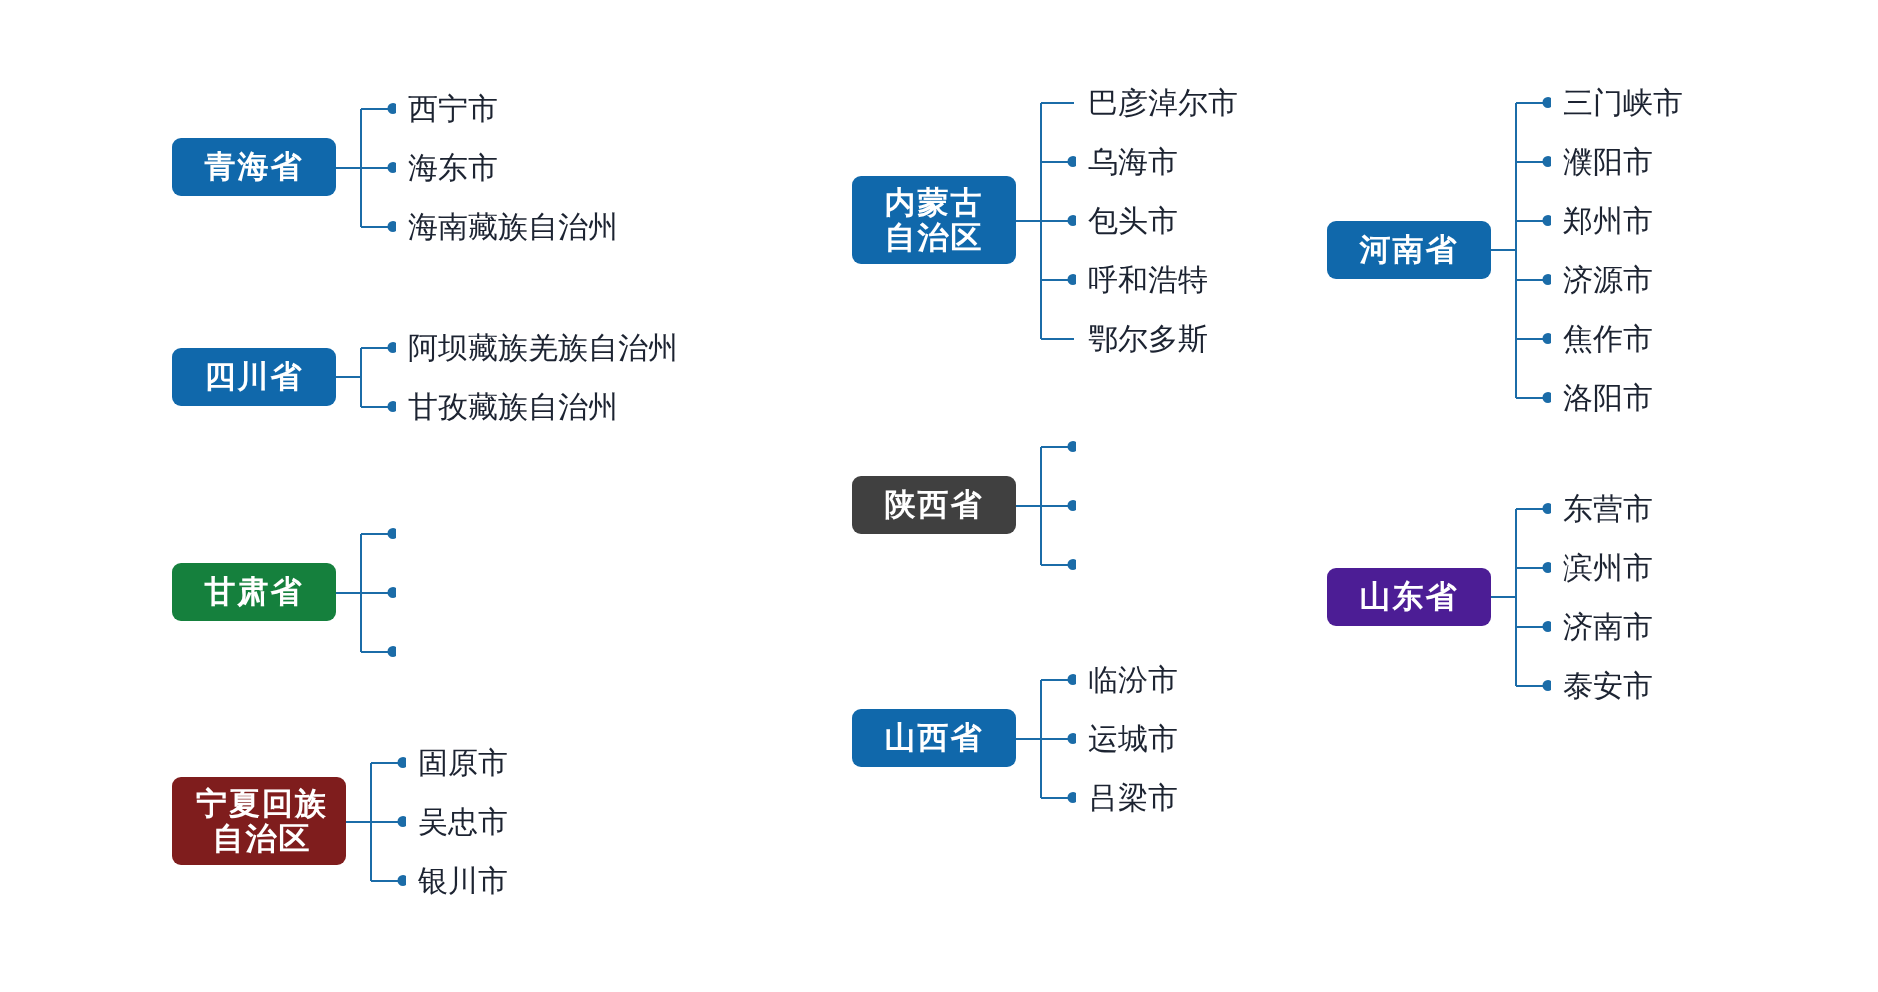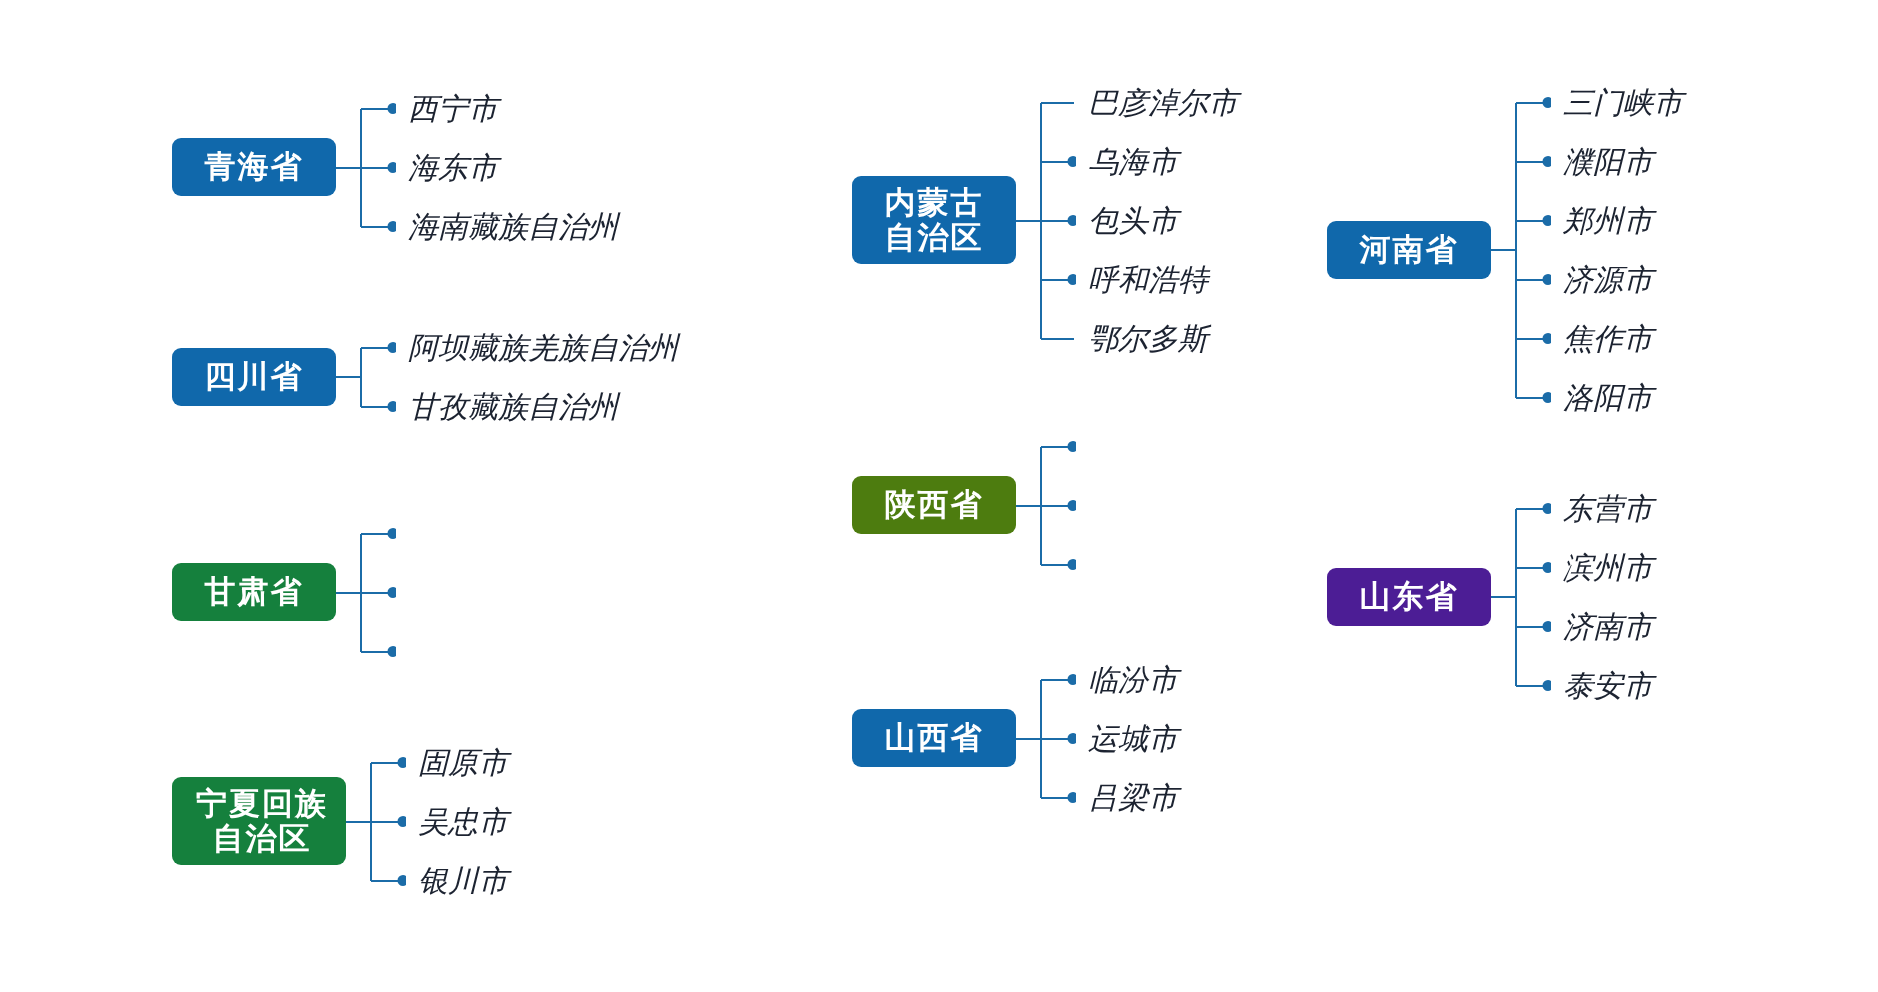--- a/index.html
+++ b/index.html
@@ -54,21 +54,20 @@
   }
   .connector svg { display: block; }
 
   
   .children {
     flex: none;
     display: flex;
     flex-direction: column;
     justify-content: center;
     align-self: stretch;
-    font-style: italic;
   }
   .child {
     display: flex;
     align-items: center;
     height: 49px;
     line-height: 49px;
     color: #1c2331;
     font-size: 30px;
     white-space: nowrap;
   }
@@ -142,21 +141,21 @@
           <line x1="25.2" y1="29.5" x2="58" y2="29.5" stroke="#1b6ca8" stroke-width="2" shape-rendering="crispEdges"></line>
           <circle cx="57" cy="29.5" r="5.5" fill="#1b6ca8"></circle>
           <line x1="25.2" y1="88.5" x2="58" y2="88.5" stroke="#1b6ca8" stroke-width="2" shape-rendering="crispEdges"></line>
           <circle cx="57" cy="88.5" r="5.5" fill="#1b6ca8"></circle>
           <line x1="25.2" y1="147.5" x2="58" y2="147.5" stroke="#1b6ca8" stroke-width="2" shape-rendering="crispEdges"></line>
           <circle cx="57" cy="147.5" r="5.5" fill="#1b6ca8"></circle>
         </svg>
       </div>
     </div>
     <div class="group" style="left: 172px; top: 732.5px; height: 177px;">
-      <div class="province-box size-2" style="background: #15803d; color: rgb(255, 255, 255); padding-left: 24px;">宁夏回族
+      <div class="province-box size-2" style="background: #7f1d1d; color: rgb(255, 255, 255); padding-left: 24px;">宁夏回族
 自治区</div>
       <div class="connector" style="width: 60px; height: 177px;">
         <svg width="60" height="177" viewBox="0 0 60 177">
           <line x1="0" y1="88.5" x2="25.2" y2="88.5" stroke="#1b6ca8" stroke-width="2" shape-rendering="crispEdges"></line>
           <line x1="25.2" y1="29.5" x2="25.2" y2="147.5" stroke="#1b6ca8" stroke-width="2" shape-rendering="crispEdges"></line>
           <line x1="25.2" y1="29.5" x2="58" y2="29.5" stroke="#1b6ca8" stroke-width="2" shape-rendering="crispEdges"></line>
           <circle cx="57" cy="29.5" r="5.5" fill="#1b6ca8"></circle>
           <line x1="25.2" y1="88.5" x2="58" y2="88.5" stroke="#1b6ca8" stroke-width="2" shape-rendering="crispEdges"></line>
           <circle cx="57" cy="88.5" r="5.5" fill="#1b6ca8"></circle>
           <line x1="25.2" y1="147.5" x2="58" y2="147.5" stroke="#1b6ca8" stroke-width="2" shape-rendering="crispEdges"></line>
@@ -212,21 +211,21 @@
           <span class="child-gap"></span>
           <span class="child-label" style="color: rgb(28, 35, 49);">呼和浩特</span>
         </div>
         <div class="child" style="height: 59px; line-height: 59px;">
           <span class="child-gap"></span>
           <span class="child-label" style="color: rgb(28, 35, 49);">鄂尔多斯</span>
         </div>
       </div>
     </div>
     <div class="group" style="left: 852px; top: 416.5px; height: 177px;">
-      <div class="province-box size-1" style="background: #4d7c0f; color: rgb(255, 255, 255);">陕西省</div>
+      <div class="province-box size-1" style="background: #404040; color: rgb(255, 255, 255);">陕西省</div>
       <div class="connector" style="width: 60px; height: 177px;">
         <svg width="60" height="177" viewBox="0 0 60 177">
           <line x1="0" y1="88.5" x2="25.2" y2="88.5" stroke="#1b6ca8" stroke-width="2" shape-rendering="crispEdges"></line>
           <line x1="25.2" y1="29.5" x2="25.2" y2="147.5" stroke="#1b6ca8" stroke-width="2" shape-rendering="crispEdges"></line>
           <line x1="25.2" y1="29.5" x2="58" y2="29.5" stroke="#1b6ca8" stroke-width="2" shape-rendering="crispEdges"></line>
           <circle cx="57" cy="29.5" r="5.5" fill="#1b6ca8"></circle>
           <line x1="25.2" y1="88.5" x2="58" y2="88.5" stroke="#1b6ca8" stroke-width="2" shape-rendering="crispEdges"></line>
           <circle cx="57" cy="88.5" r="5.5" fill="#1b6ca8"></circle>
           <line x1="25.2" y1="147.5" x2="58" y2="147.5" stroke="#1b6ca8" stroke-width="2" shape-rendering="crispEdges"></line>
           <circle cx="57" cy="147.5" r="5.5" fill="#1b6ca8"></circle>

